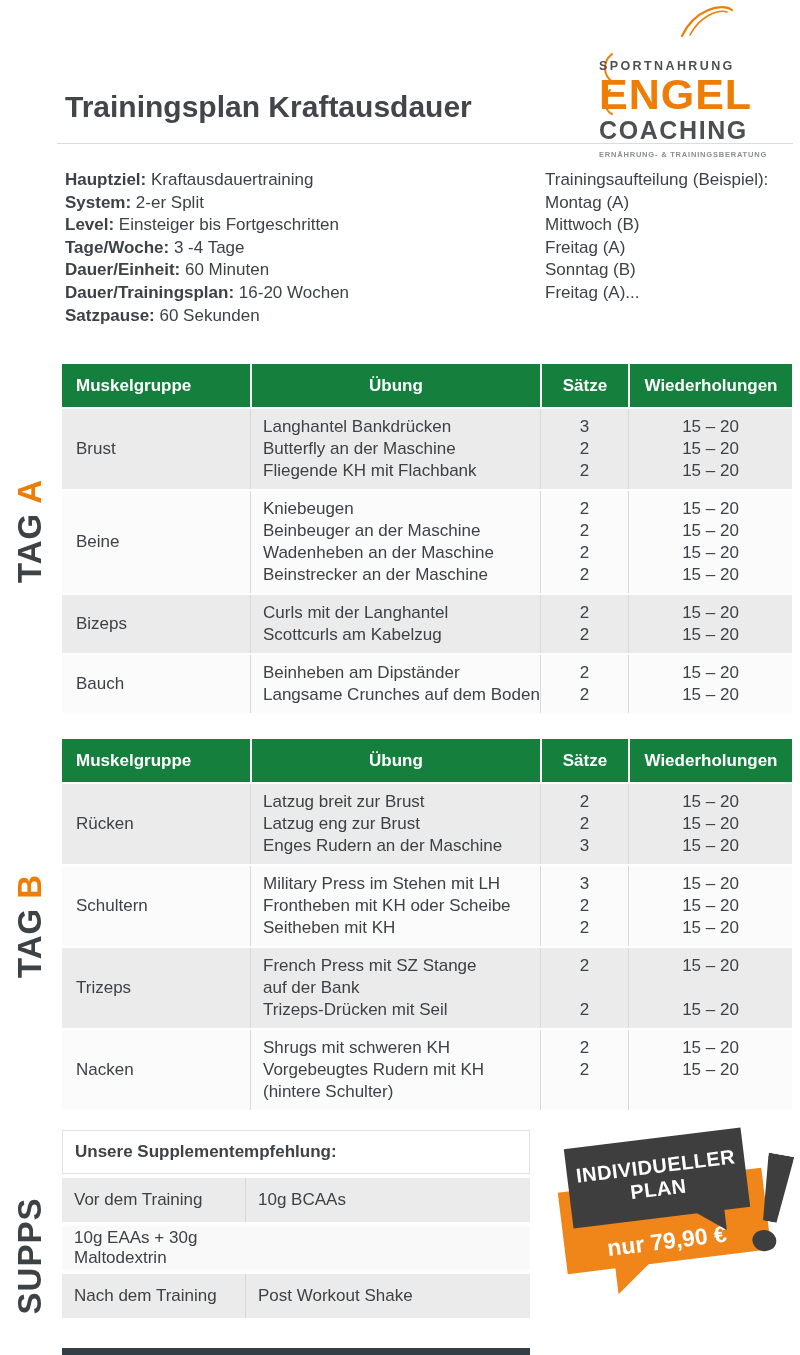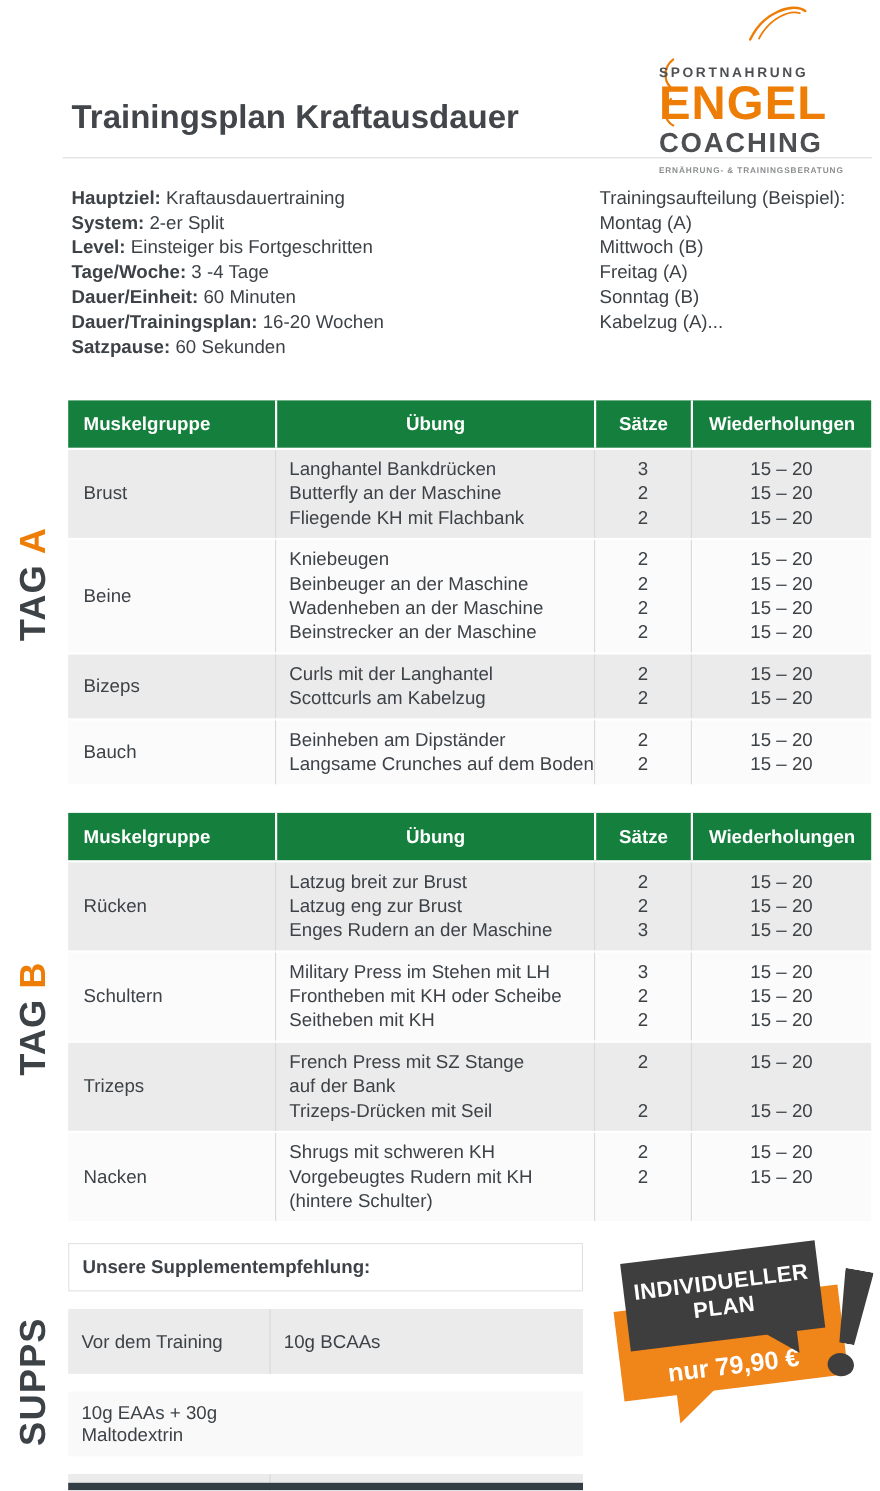--- a/index.html
+++ b/index.html
@@ -42,21 +42,21 @@
   .c{padding-top:7px;padding-bottom:7px;font-size:17px;}
   .c-muscle{display:flex;align-items:center;padding-left:14px;}
   .c-ex{border-left:1px solid #d9d9d9;padding-left:12px;display:flex;flex-direction:column;justify-content:center;}
   .c-sets,.c-reps{border-left:1px solid #d9d9d9;display:flex;flex-direction:column;justify-content:center;text-align:center;}
   .line{line-height:22px;white-space:nowrap;}
 
   
   .supps{position:absolute;left:62px;top:1130px;width:468px;font-size:17px;}
   .supps-header{height:44px;border:1px solid #e2e2e2;background:#fff;display:flex;align-items:center;
                 padding-left:12px;font-weight:700;box-sizing:border-box;}
-  .s-row{display:grid;grid-template-columns:183px 285px;margin-top:16px;height:59px;}
+  .s-row{display:grid;grid-template-columns:183px 285px;margin-top:4px;height:44px;}
   .s-row.gray{background:#ebebeb;} .s-row.light{background:#f9f9f9;}
   .s-cell{display:flex;align-items:center;padding-left:12px;}
   .s-cell + .s-cell{border-left:1px solid #d9d9d9;}
 
   
   .badge{position:absolute;left:552px;top:1128px;width:250px;height:195px;}
   .badge-orange{position:absolute;left:10px;top:52px;width:205px;height:82px;background:#f08519;transform:rotate(-7deg);}
   .badge-orange::after{content:"";position:absolute;left:48px;bottom:-26px;width:0;height:0;
                        border-top:28px solid #f08519;border-right:36px solid transparent;}
   .badge-price{position:absolute;left:0;right:0;bottom:7px;text-align:center;color:#fff;font-weight:700;font-size:23px;}
@@ -103,21 +103,21 @@
       <div class="info-line"><b>Satzpause:</b> 60 Sekunden</div>
     </div>
 
   <div class="schedule">
     <div class="sched-title">Trainingsaufteilung (Beispiel):</div>
     <div id="schedule-days">
         <div class="sched-day">Montag (A)</div>
         <div class="sched-day">Mittwoch (B)</div>
         <div class="sched-day">Freitag (A)</div>
         <div class="sched-day">Sonntag (B)</div>
-        <div class="sched-day">Kabelzug (A)...</div>
+        <div class="sched-day">Freitag (A)...</div>
       </div>
   </div>
 
   <div class="vtag" id="vtag-a">
     <span>TAG</span><span class="letter">A</span>
   </div>
   <div class="vtag" id="vtag-b">
     <span>TAG</span><span class="letter">B</span>
   </div>
   <div class="vtag" id="vtag-supps">SUPPS</div>

